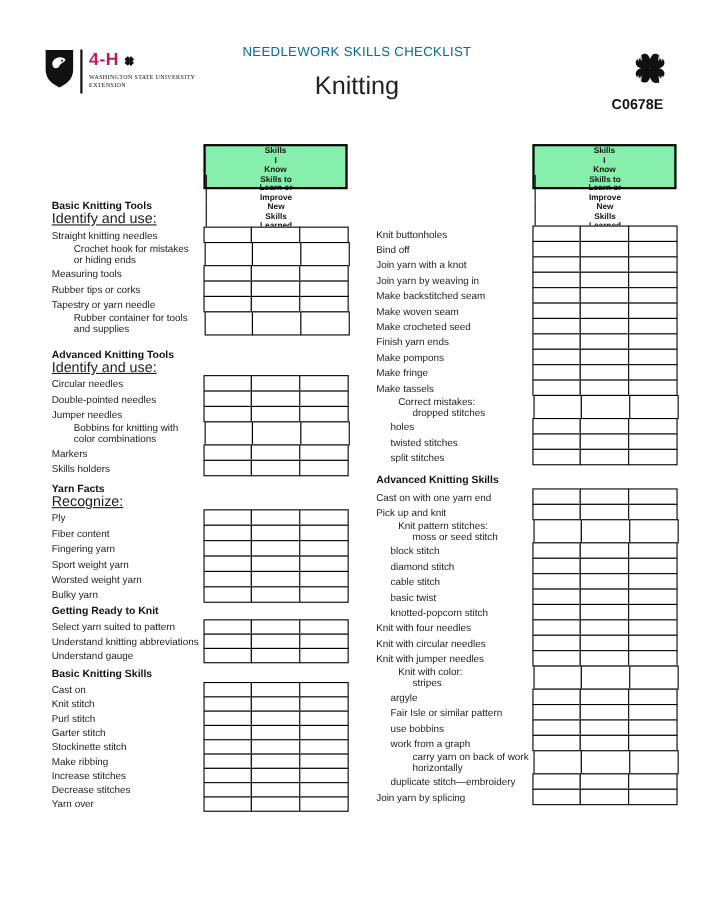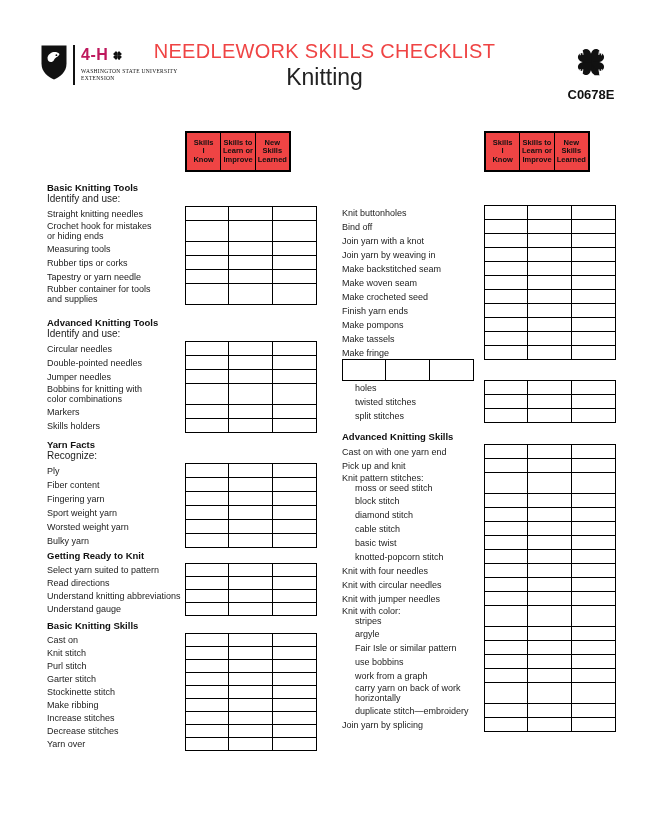--- a/index.html
+++ b/index.html
@@ -10,41 +10,41 @@
   }
   
   .logo-lockup{position:absolute;left:40px;top:44px;display:flex;align-items:flex-start;}
   .shield{width:28px;height:38px;display:block;}
   .logo-divider{width:2px;background:#111;height:40px;margin:1px 6px 0 5px;}
   .logo-text{padding-top:2px;}
   .fourh-line{display:flex;align-items:center;gap:3px;}
   .fourh{font-size:16px;font-weight:bold;letter-spacing:0.5px;color:#be185d;}
   .mini-clover{width:13px;height:13px;display:block;}
   .univ{font-size:5.5px;letter-spacing:0.3px;text-transform:uppercase;color:#111;line-height:6.5px;margin-top:4px;font-family:"Liberation Serif","DejaVu Serif",serif;}
-  .page-title{position:absolute;left:60px;right:60px;top:40px;text-align:center;font-size:20px;letter-spacing:0.3px;color:#ef4444;}
+  .page-title{position:absolute;left:60px;right:60px;top:40px;text-align:center;font-size:12px;letter-spacing:0.3px;color:#0369a1;}
   .page-subtitle{position:absolute;left:60px;right:60px;top:64px;text-align:center;font-size:23px;color:#222;}
   .corner-clover{position:absolute;left:570px;top:40px;width:42px;height:44px;}
-  .doc-code{position:absolute;left:556px;top:87px;width:70px;text-align:center;font-size:13px;font-weight:bold;color:#111;}
+  .doc-code{position:absolute;left:556px;top:87px;width:70px;text-align:left;font-size:13px;font-weight:bold;color:#111;}
   
-  .rating-table{position:absolute;top:131px;width:106px;height:41px;display:flex;border:2px solid #000;box-sizing:border-box;background:#ef4444;}
+  .rating-table{position:absolute;top:131px;width:131px;height:41px;display:flex;border:2px solid #000;box-sizing:border-box;background:#86efac;flex-direction:column;}
   .rt-left{left:185px;}
   .rt-right{left:484px;}
   .rt-cell{flex:1;border-left:1.5px solid #000;display:flex;flex-direction:column;justify-content:center;align-items:center;text-align:center;font-size:7.5px;font-weight:bold;line-height:8.5px;color:#111;}
   .rt-cell:first-child{border-left:none;}
   
   .col{position:absolute;}
   #left-col{left:47px;top:182px;width:271px;}
   #right-col{left:342px;top:205px;width:275px;}
   .sec-head{margin-bottom:2px;}
   .sec-title{font-size:9.5px;font-weight:bold;line-height:11px;color:#111;}
-  .sec-sub{font-size:10px;line-height:11px;color:#1c1c1c;}
+  .sec-sub{font-size:13px;line-height:11px;color:#1c1c1c;text-decoration:underline;}
   .rows{display:block;}
   .row{display:flex;align-items:stretch;height:15px;margin-top:-1px;}
   .rows .row:first-child{margin-top:0;}
-  .row.tall{height:22px;}
+  .row.tall{height:22px;margin-left:20px;}
   #left-col .section:nth-child(2){margin-top:12px;}
   #left-col .section:nth-child(3){margin-top:6px;}
   #left-col .section:nth-child(4){margin-top:2px;}
   #left-col .section:nth-child(5){margin-top:4px;}
   #left-col .section:nth-child(4) .row,
   #left-col .section:nth-child(5) .row{height:14px;}
   #right-col .section:nth-child(2){margin-top:8px;}
   .label{display:flex;flex-direction:column;justify-content:center;font-size:9px;color:#1c1c1c;}
   #left-col .label{width:138px;}
   #right-col .label{width:142px;}
@@ -374,30 +374,20 @@
             <div class="line">Select yarn suited to pattern</div>
           </div>
           <div class="cells">
             <div class="cell"></div>
             <div class="cell"></div>
             <div class="cell"></div>
           </div>
         </div>
         <div class="row">
           <div class="label">
-            <div class="line">Read directions</div>
-          </div>
-          <div class="cells">
-            <div class="cell"></div>
-            <div class="cell"></div>
-            <div class="cell"></div>
-          </div>
-        </div>
-        <div class="row">
-          <div class="label">
             <div class="line">Understand knitting abbreviations</div>
           </div>
           <div class="cells">
             <div class="cell"></div>
             <div class="cell"></div>
             <div class="cell"></div>
           </div>
         </div>
         <div class="row">
           <div class="label">
@@ -597,39 +587,43 @@
             <div class="line">Make pompons</div>
           </div>
           <div class="cells">
             <div class="cell"></div>
             <div class="cell"></div>
             <div class="cell"></div>
           </div>
         </div>
         <div class="row">
           <div class="label">
+            <div class="line">Make fringe</div>
+          </div>
+          <div class="cells">
+            <div class="cell"></div>
+            <div class="cell"></div>
+            <div class="cell"></div>
+          </div>
+        </div>
+        <div class="row">
+          <div class="label">
             <div class="line">Make tassels</div>
           </div>
           <div class="cells">
             <div class="cell"></div>
             <div class="cell"></div>
             <div class="cell"></div>
           </div>
         </div>
-        <div class="row">
-          <div class="label">
-            <div class="line">Make fringe</div>
-          </div>
-          <div class="cells">
-            <div class="cell"></div>
-            <div class="cell"></div>
-            <div class="cell"></div>
-          </div>
-        </div>
         <div class="row tall">
+          <div class="label">
+            <div class="line">Correct mistakes:</div>
+            <div class="line indent">dropped stitches</div>
+          </div>
           <div class="cells">
             <div class="cell"></div>
             <div class="cell"></div>
             <div class="cell"></div>
           </div>
         </div>
         <div class="row">
           <div class="label">
             <div class="line indent">holes</div>
           </div>

